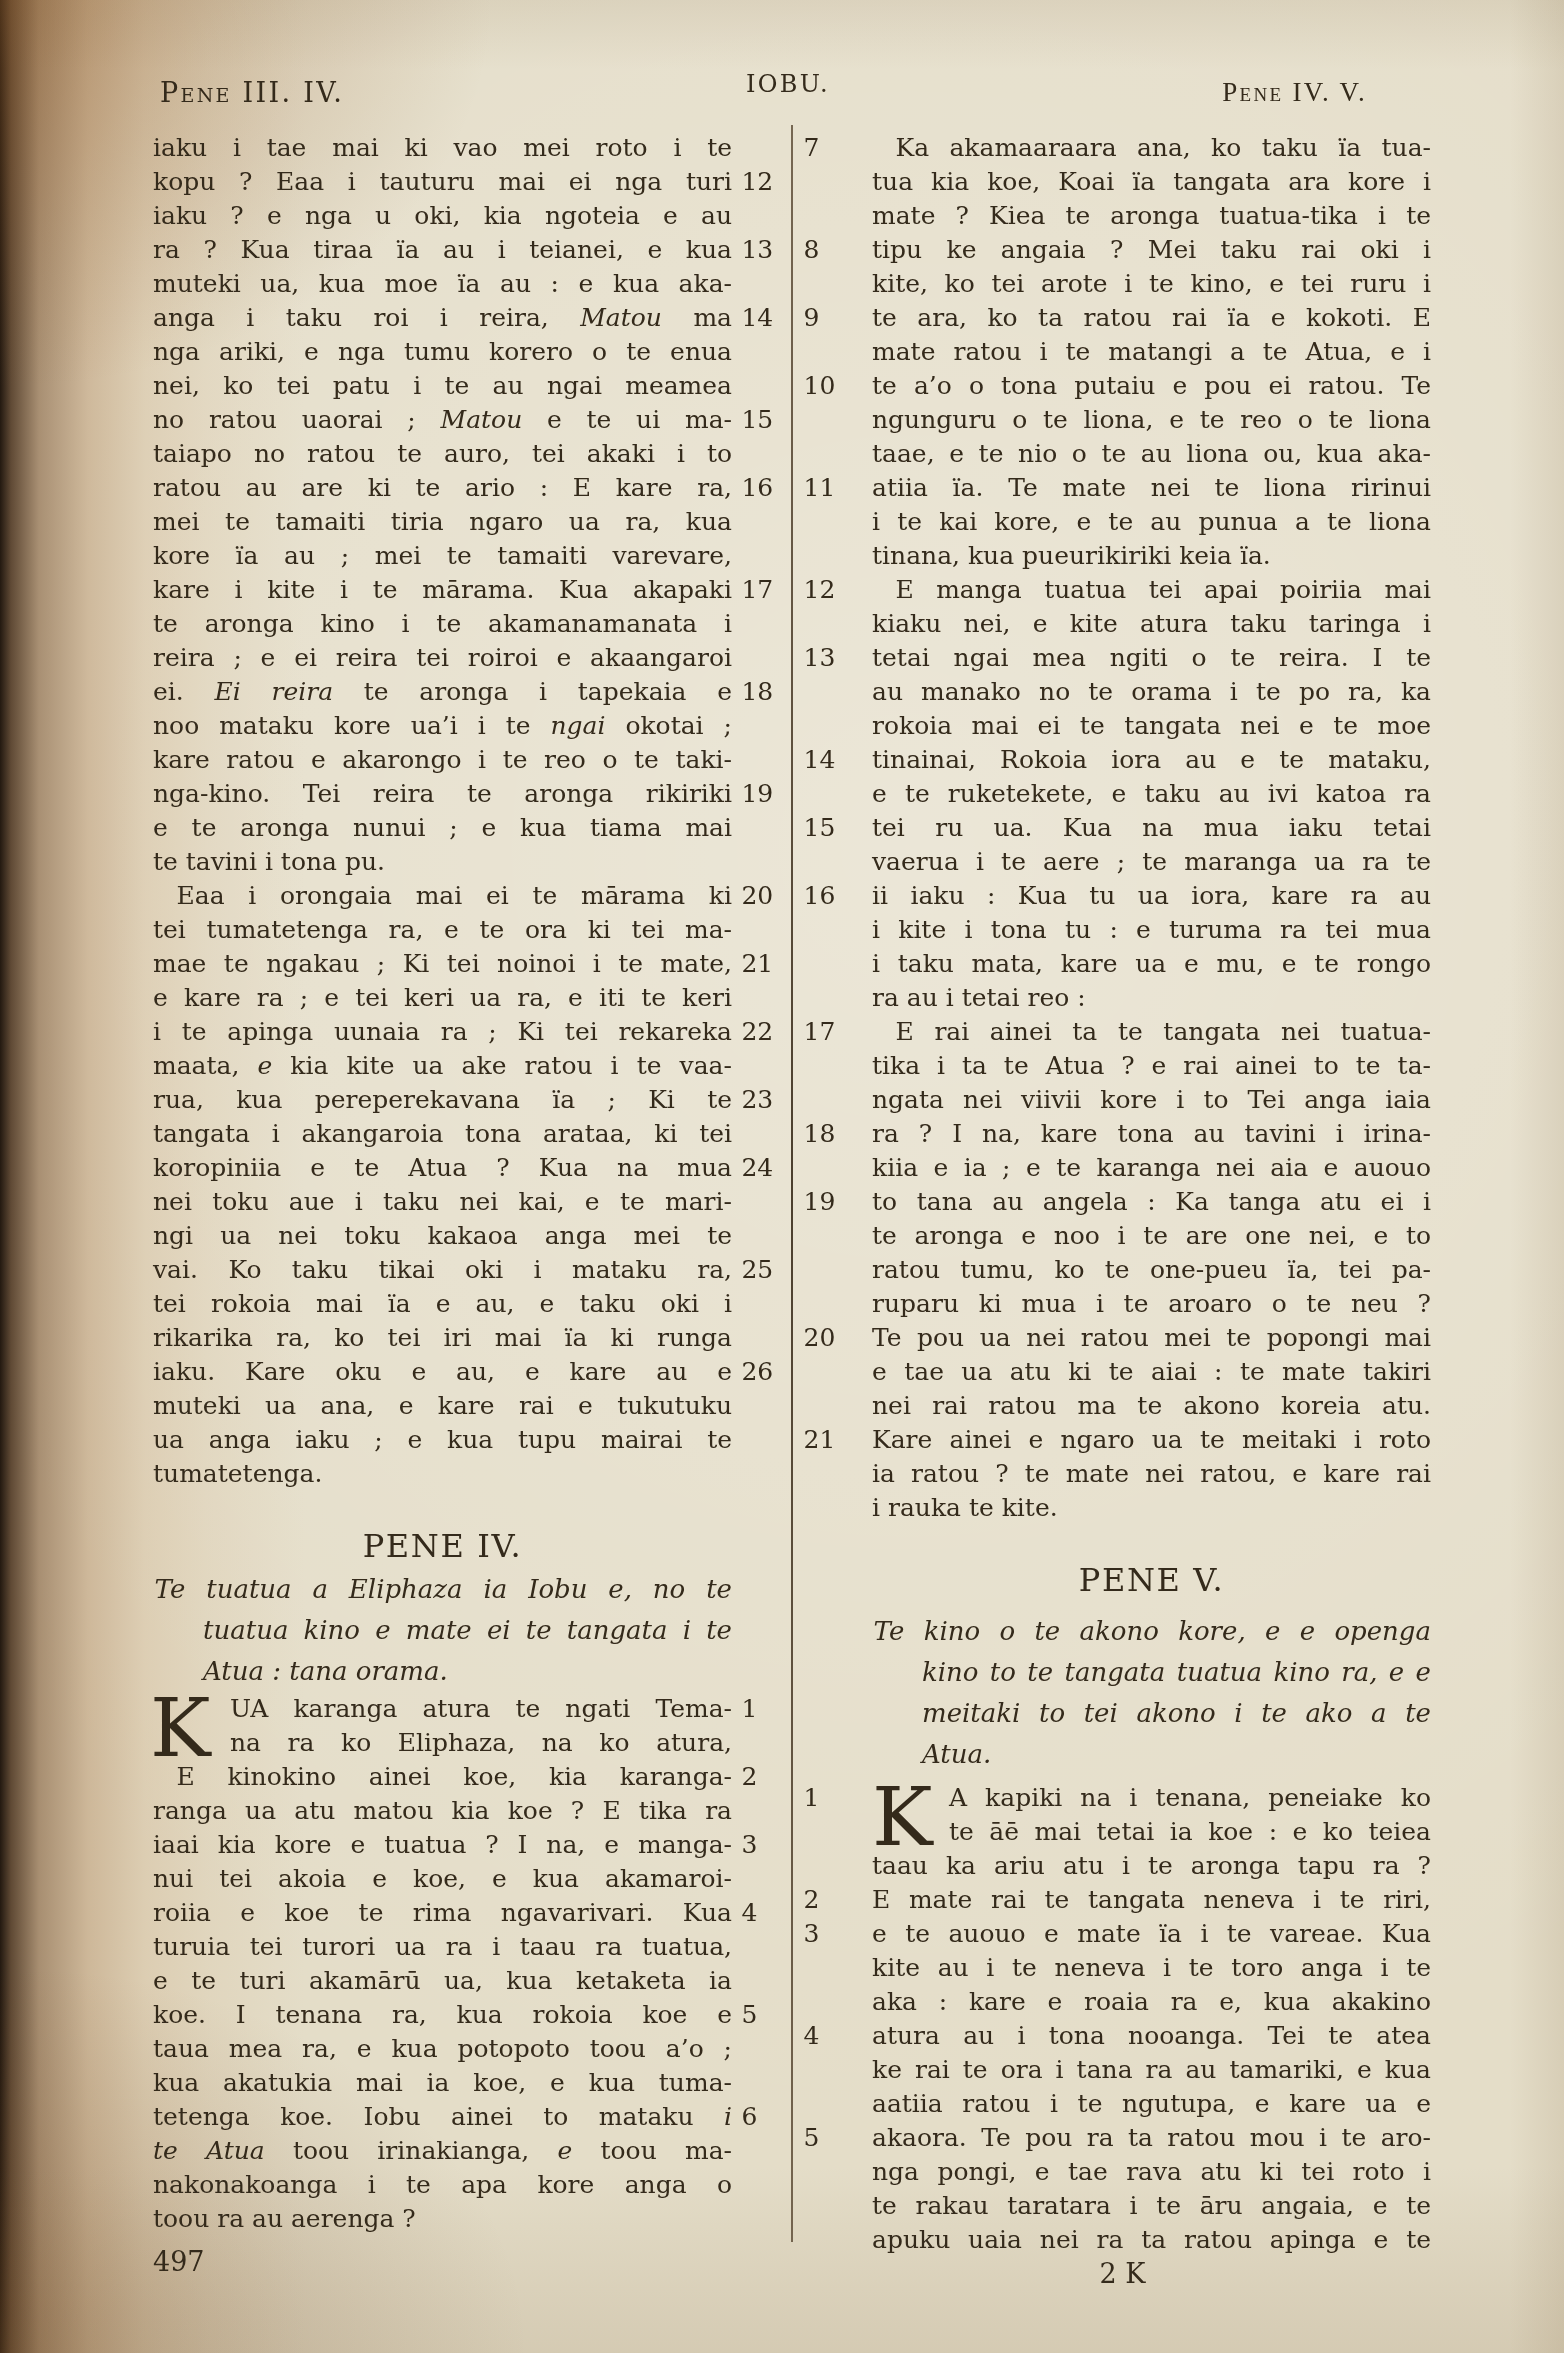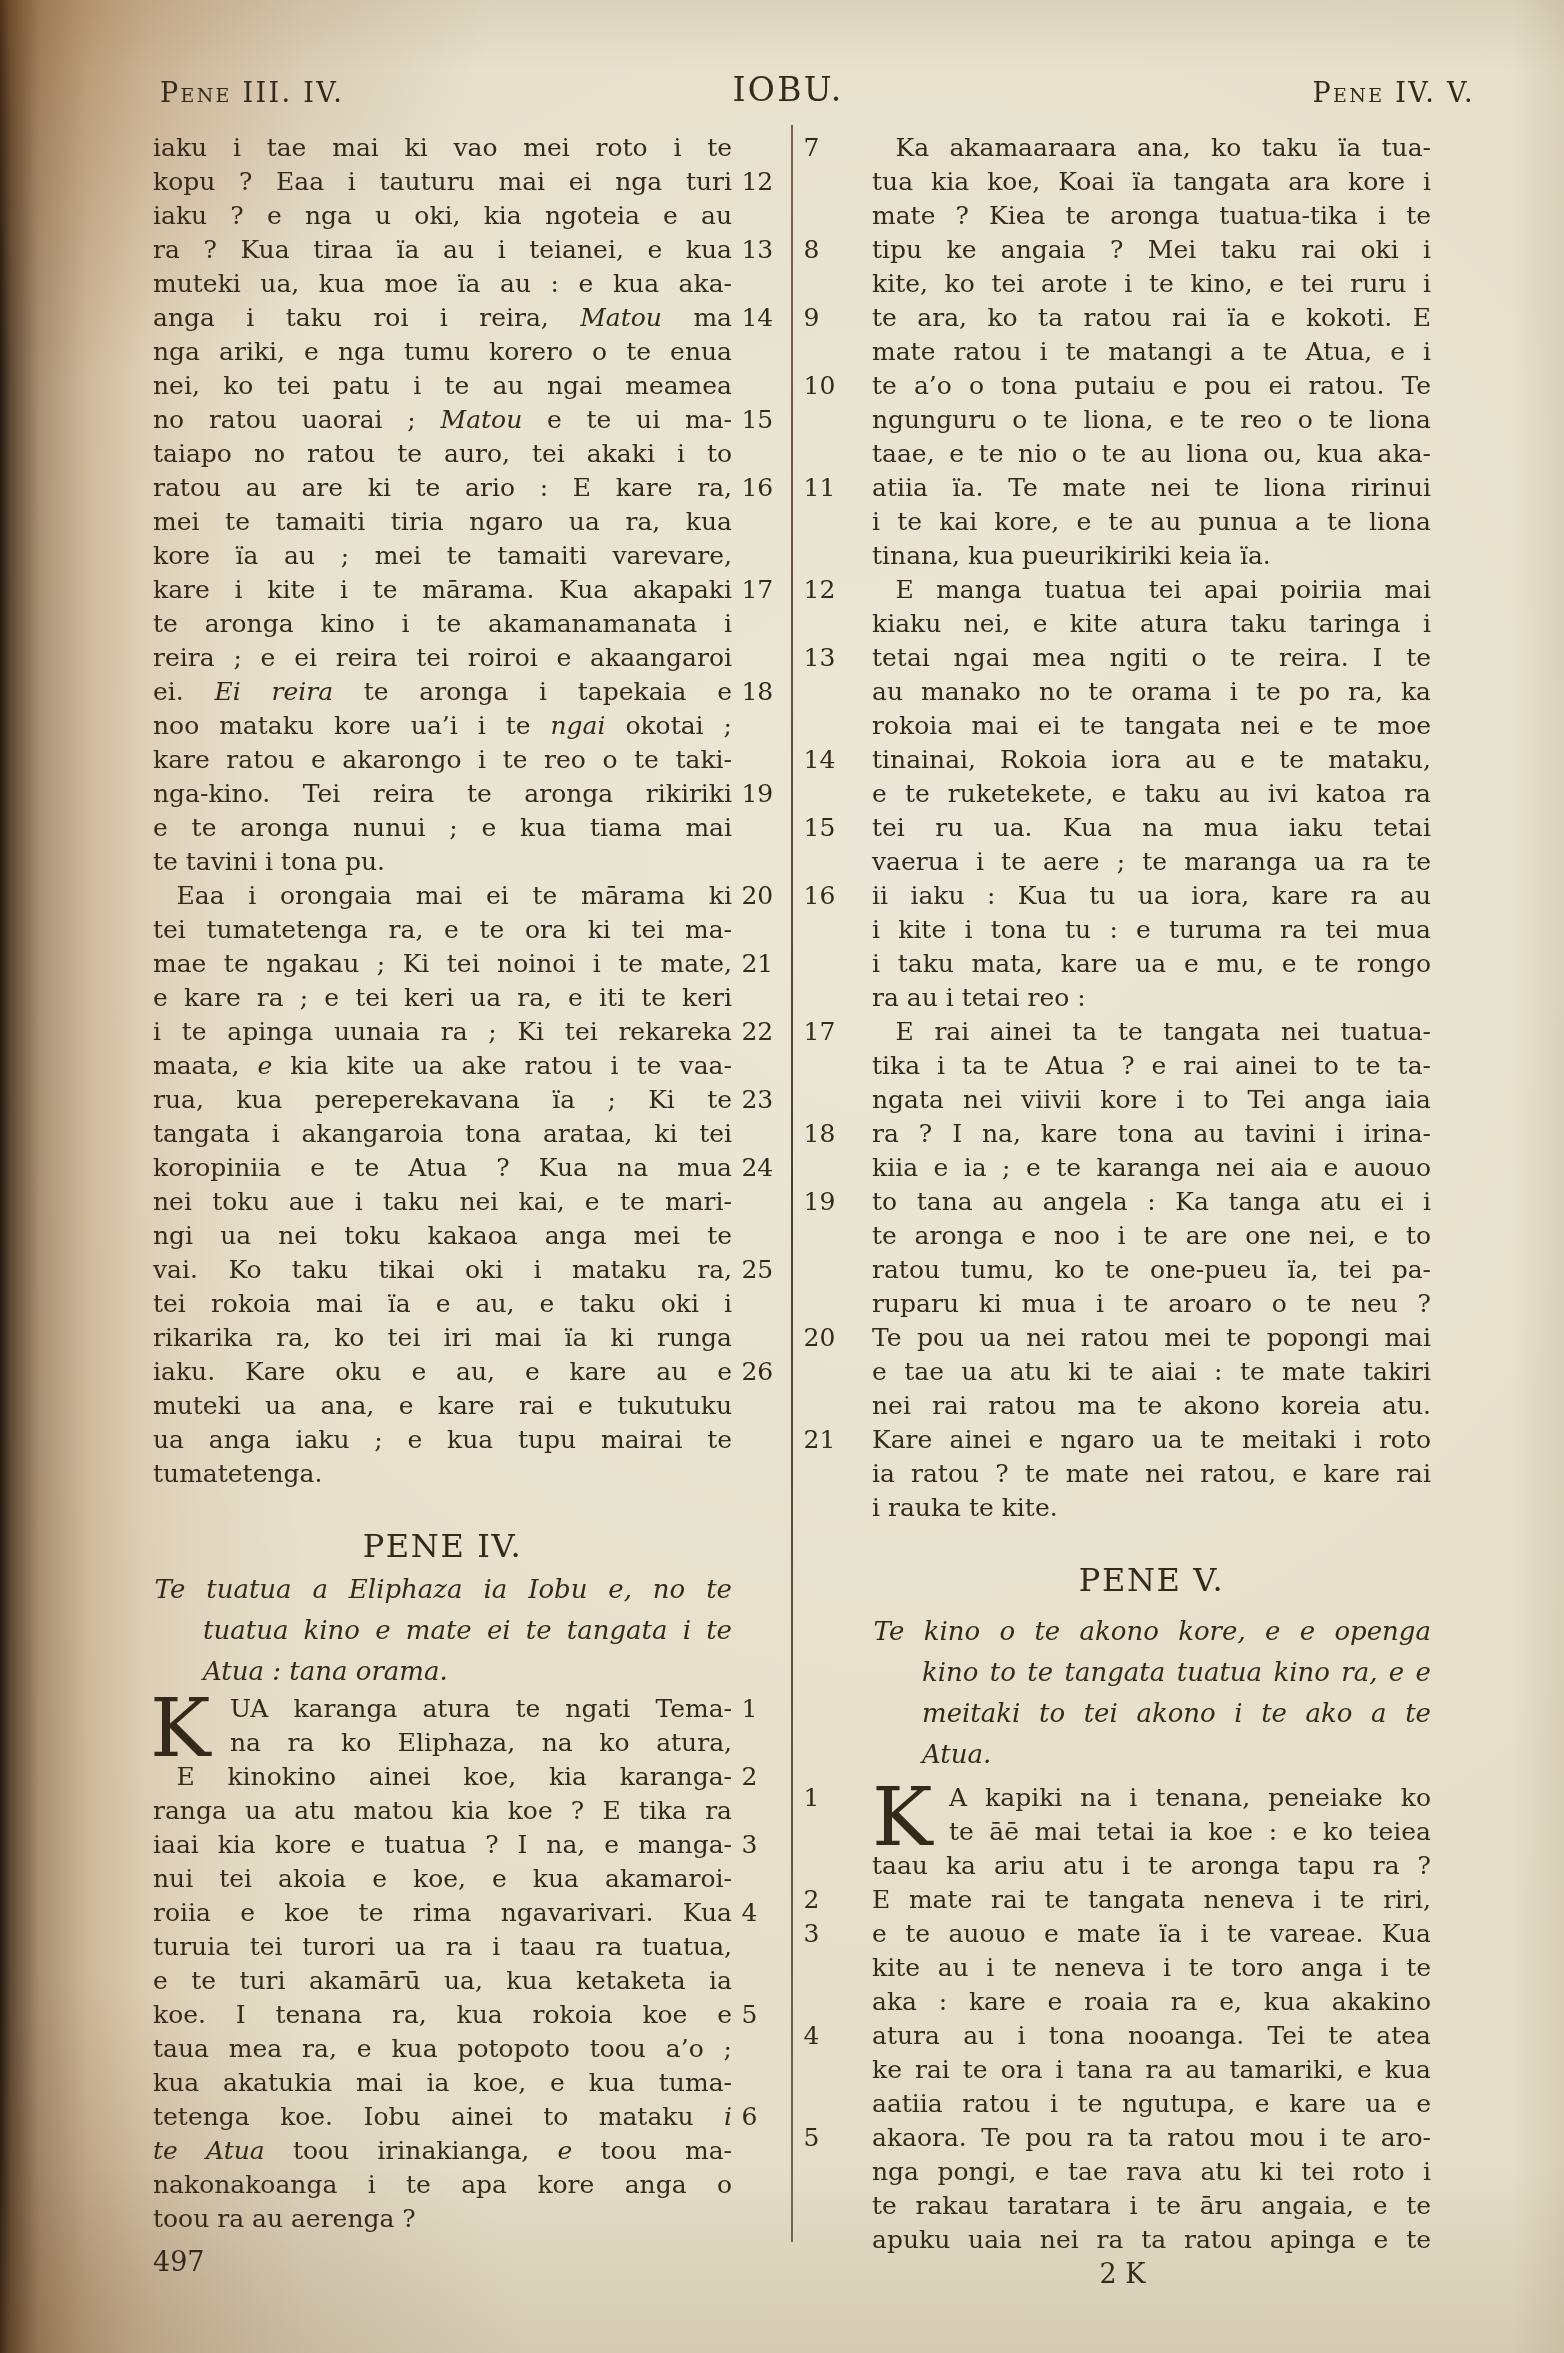--- a/index.html
+++ b/index.html
@@ -10,22 +10,22 @@
     font-family:"DejaVu Serif","Liberation Serif",serif;color:#342a1b;}
   .shade{position:absolute;inset:0;pointer-events:none;
     background:
       radial-gradient(42% 22% at 0% 0%, rgba(140,88,40,0.38), rgba(140,88,40,0) 75%),
       radial-gradient(45% 22% at 0% 100%, rgba(110,70,34,0.30), rgba(110,70,34,0) 75%),
       linear-gradient(270deg, rgba(120,90,50,0.12), rgba(120,90,50,0) 55px),
       linear-gradient(180deg, rgba(120,90,50,0.10), rgba(120,90,50,0) 70px, rgba(120,90,50,0) 92%, rgba(120,90,50,0.14)),
       linear-gradient(90deg, rgba(24,14,6,0.95) 0px, rgba(66,41,20,0.82) 11px, rgba(118,78,42,0.55) 39px,
         rgba(168,122,76,0.38) 88px, rgba(196,156,110,0.24) 145px, rgba(198,160,114,0.12) 207px, rgba(198,160,114,0) 305px);}
   .h-left{position:absolute;left:160px;top:77px;font-size:27px;font-variant:small-caps;letter-spacing:2.3px;}
-  .h-center{position:absolute;left:788px;top:70px;transform:translateX(-50%);font-size:33px;letter-spacing:2.3px;}
-  .h-right{position:absolute;left:1262px;top:77px;width:213px;text-align:right;font-variant:small-caps;font-size:27px;letter-spacing:2.3px;}
+  .h-center{position:absolute;left:788px;top:70px;transform:translateX(-50%);font-size:24px;letter-spacing:2.3px;}
+  .h-right{position:absolute;left:1154px;top:77px;width:213px;text-align:right;font-variant:small-caps;font-size:27px;letter-spacing:2.3px;font-family:Liberation Serif, serif;}
   .divider{position:absolute;left:791px;top:125px;width:2.3px;height:2117px;
     background:linear-gradient(180deg,rgba(80,62,40,0.75),rgba(58,45,28,0.9) 50%,rgba(80,62,40,0.75));}
   .col{position:absolute;top:131px;}
   .col-left{left:153px;width:579px;}
   .col-right{left:872px;width:559px;}
   .tline{position:relative;height:34px;line-height:34px;font-size:25px;
     text-align:justify;text-align-last:justify;white-space:nowrap;}
   .tline span,.tline i{white-space:normal;}
   .tline{white-space:normal;}
   .tline.end{text-align-last:left;}

